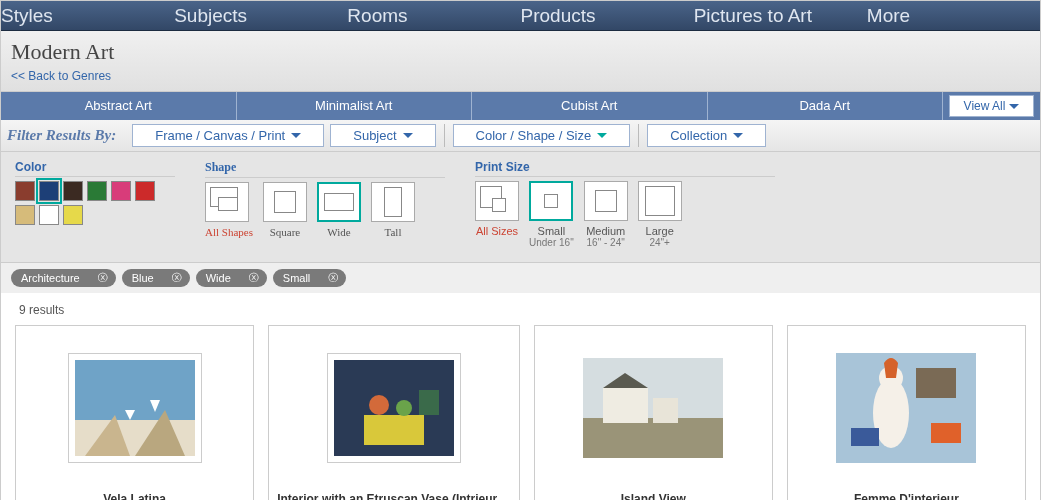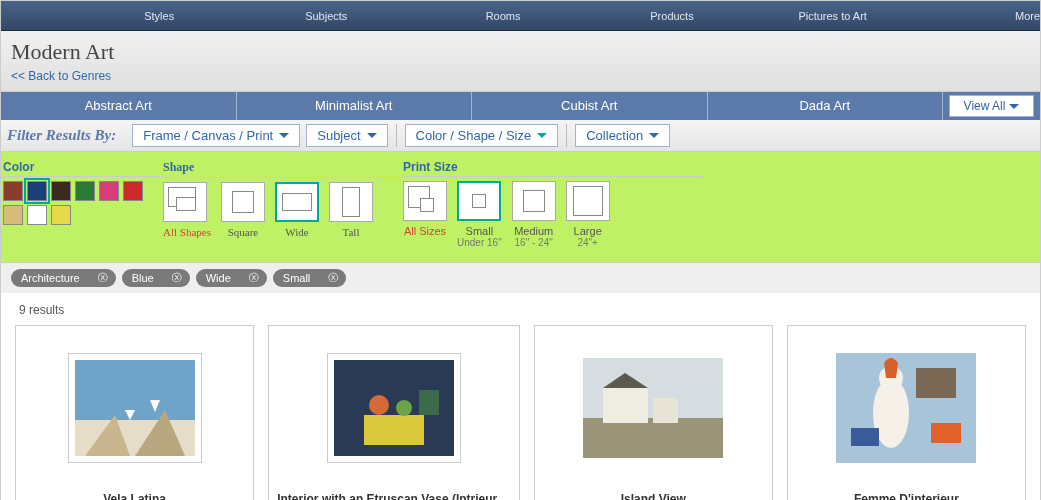--- a/index.html
+++ b/index.html
@@ -1,43 +1,43 @@
 <!DOCTYPE html>
 <html><head>
 <meta charset="utf-8">
 <style>
   * { margin: 0; padding: 0; box-sizing: border-box; }
   body { font-family: "Helvetica Neue", Arial, sans-serif; background: #fff; color: #333; }
   .page { width: 1041px; margin: 0 auto; background: #fff; border: 1px solid #ccc; }
 
   
   .topnav { background: linear-gradient(#4a6489, #324766); height: 30px; display: flex; align-items: center; border-bottom:1px solid #1c2b40; }
-  .topnav .item { flex: 1; text-align: right; color: #dfe6f0; font-size: 11px; cursor: pointer; }
+  .topnav .item { flex: 1; text-align: left; color: #dfe6f0; font-size: 19px; cursor: pointer; }
 
   
   .titlebar { background: linear-gradient(#f0f0f0,#e0e0e0); padding: 8px 0 4px 10px; border-bottom: 1px solid #ccc; }
   .titlebar h1 { font-family: Georgia, "Times New Roman", serif; font-weight: normal; color: #454545; font-size: 22px; }
   .backlink { color: #3366aa; font-size: 12px; margin: 4px 0 4px 0; display:inline-block; cursor:pointer; }
 
   
   .subnav { background: #5b7aaa; height: 28px; display: flex; align-items: stretch; }
   .subnav .sitem { flex: 1; text-align: center; color: #fff; font-size: 13px; line-height:28px; border-right: 1px solid #9fb3d1; cursor:pointer; }
   .subnav .viewall { flex:0 0 85px; background:#fff; margin:3px 6px 3px 6px; border:1px solid #9fb3d1; color:#3366aa; font-size:12px; line-height:20px; text-align:center; cursor:pointer; display:flex; align-items:center; justify-content:center; gap:4px; }
 
   
   .filterrow { background: linear-gradient(#f5f5f5,#e5e5e5); padding: 4px 6px; display: flex; align-items:center; gap: 6px; border-bottom:1px solid #ccc; }
   .filterlabel { font-family: Georgia, serif; font-style: italic; color: #5b7aaa; font-size: 15px; font-weight:bold; margin-right:10px; }
-  .fdrop { background:#fff; border:1px solid #9fb3d1; padding: 3px 10px; color:#3366aa; font-size:13px; display:flex; align-items:center; gap:6px; cursor:pointer; }
+  .fdrop { background:#fff; border:1px solid #9fb3d1; padding: 3px 22px; color:#3366aa; font-size:13px; display:flex; align-items:center; gap:6px; cursor:pointer; }
   .fdrop.active .arrow { color:#00a99d; }
   .arrow { width:0; height:0; border-left:5px solid transparent; border-right:5px solid transparent; border-top:5px solid #3366aa; display:inline-block; }
   .arrow.teal { border-top-color:#00a99d; }
   .vsep { width:1px; background:#bbb; align-self:stretch; margin:0 2px; }
 
   
-  .filterpanel { background:#bef264; padding: 8px 2px 14px; display:flex; border-bottom:1px solid #ccc; }
+  .filterpanel { background:#e5e5e5; padding: 8px 14px 14px; display:flex; gap: 30px; border-bottom:1px solid #ccc; }
   .fcol h3 { color:#3366aa; font-size:12px; font-weight:bold; margin-bottom:4px; border-bottom:1px solid #ccc; padding-bottom:2px; }
   .swatches { display:flex; flex-wrap:wrap; gap:4px; max-width:160px; }
   .swatch { width:20px; height:20px; border:1px solid #888; cursor:pointer; }
   .swatch.sel { outline:2px solid #00a99d; outline-offset:1px; }
   .shapes,.sizes { display:flex; gap:10px; }
   .sopt { text-align:center; cursor:pointer; }
   .sopt .box { width:44px; height:40px; border:1px solid #aaa; background:#fff; margin-bottom:4px; display:flex; align-items:center; justify-content:center; }
   .sopt.sel .box { border:2px solid #00a99d; }
   .sopt .lbl { font-size:11px; color:#555; }
   .sopt .sub { font-size:10px; color:#777; }

